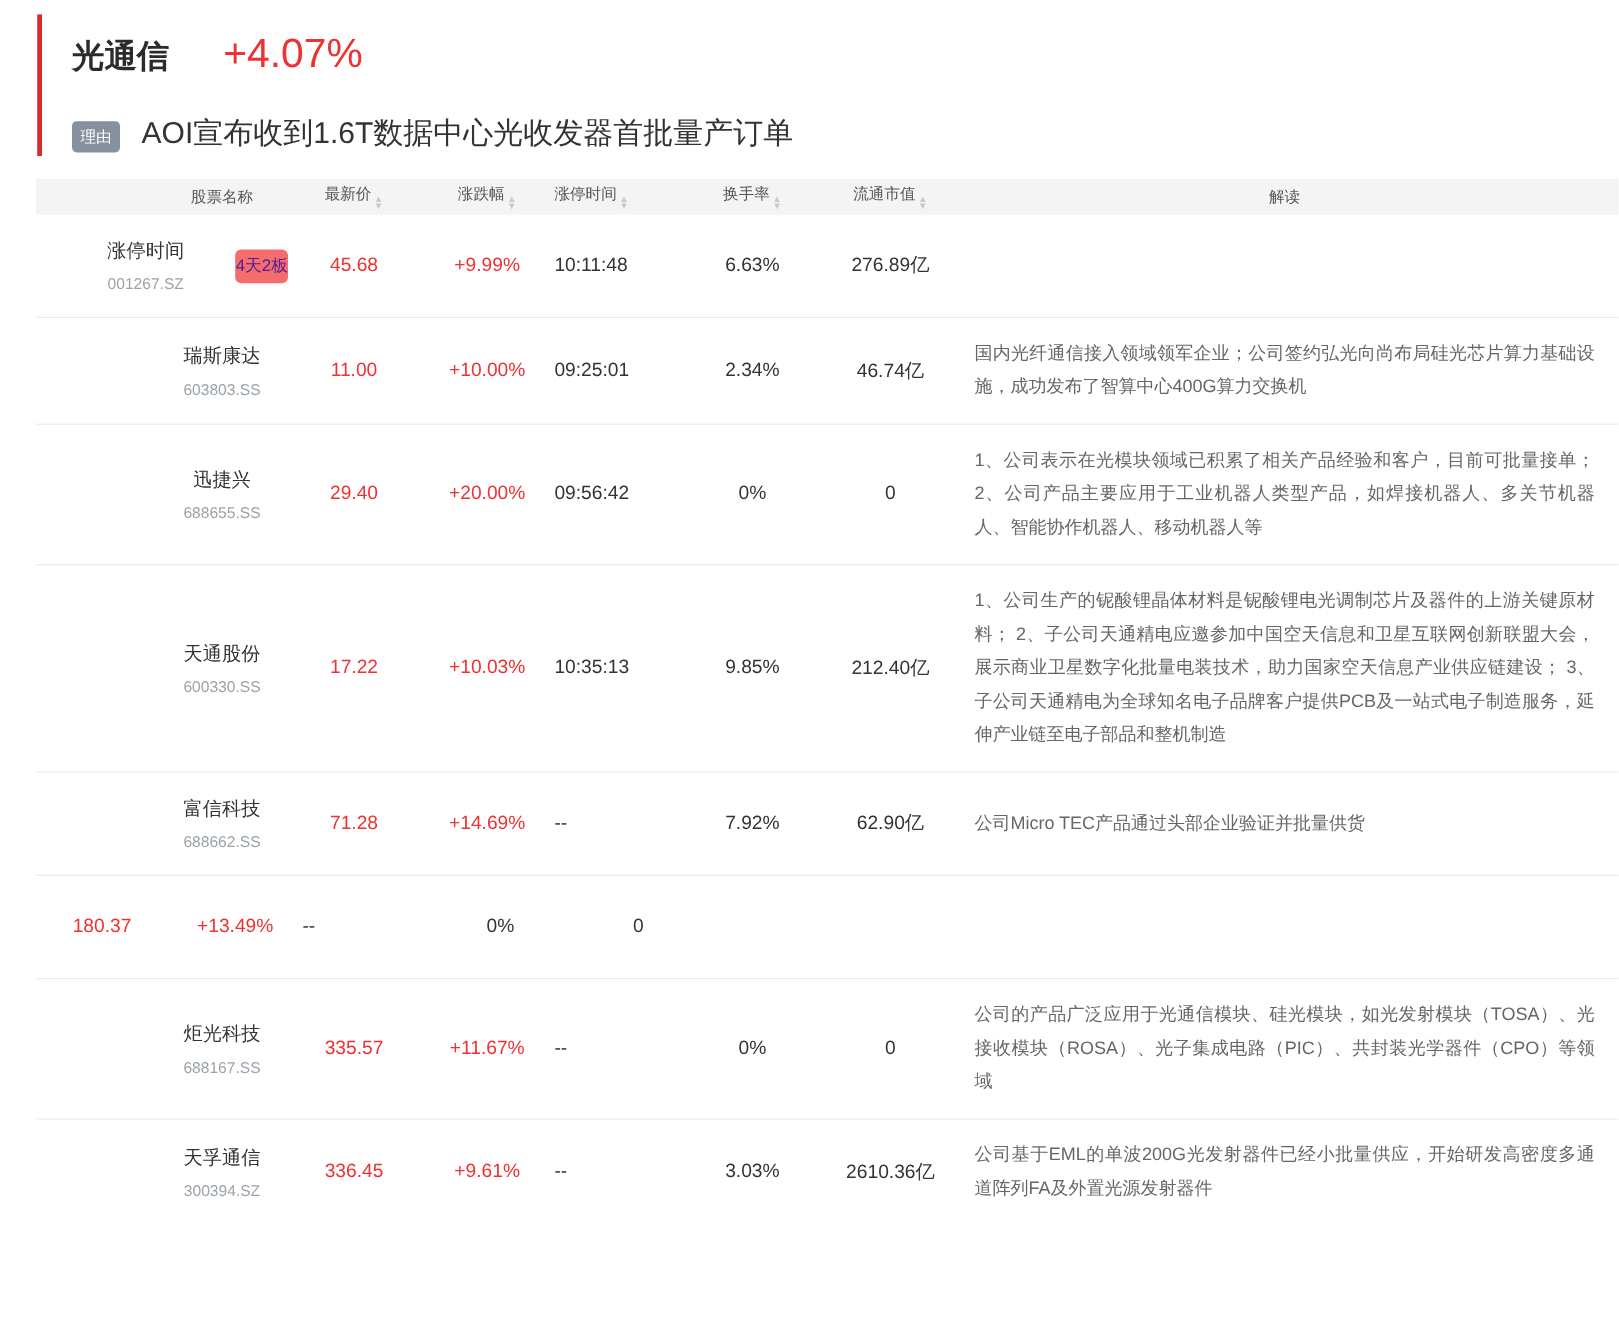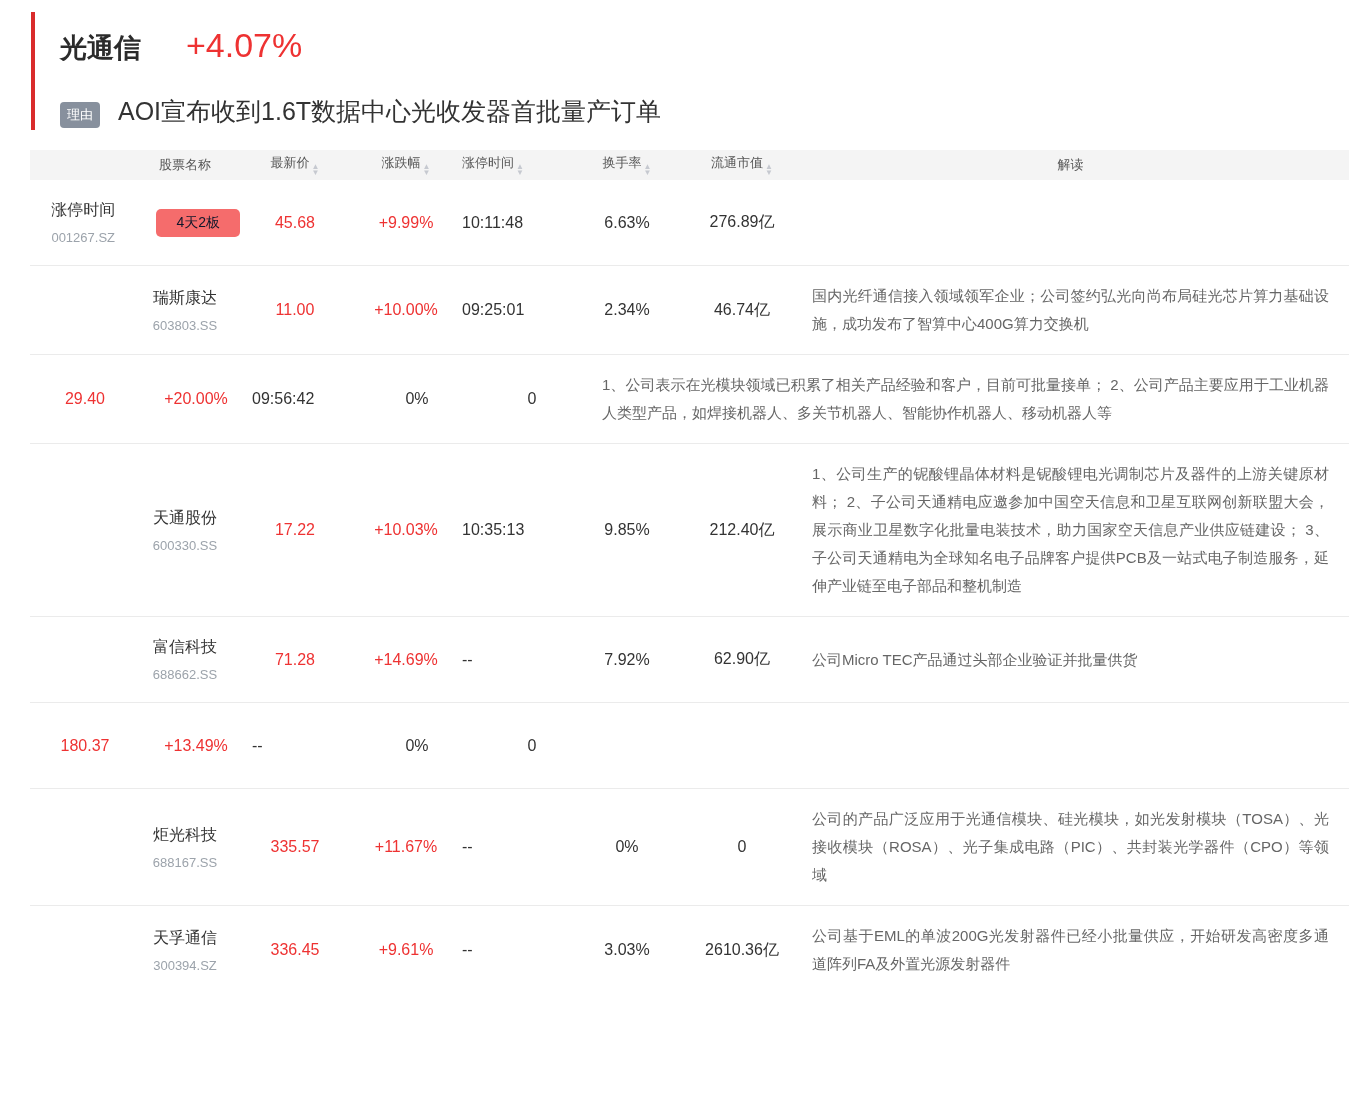--- a/index.html
+++ b/index.html
@@ -37,22 +37,22 @@
   .caret { display: inline-flex; flex-direction: column; vertical-align: -2px;
     margin-left: 2px; color: #c6c9d0; font-size: 8px; line-height: 6px; }
 
   .trow { display: flex; align-items: center; border-bottom: 1px solid #ebebeb;
     padding: 16px 0; min-height: 86px; }
   .trow:last-child { border-bottom: none; }
   .cell-name { display: flex; align-items: center; }
   .name-block { width: 110px; text-align: center; }
   .stock-name { font-size: 16px; color: #333; cursor: pointer; }
   .stock-code { font-size: 13px; color: #9ca3ab; margin-top: 9px; }
-  .streak-badge { background: var(--badge-red, #f56c6c); color: #0f172a; font-size: 14px;
-    padding: 5px 20px; border-radius: 5px; margin-left: 20px; flex: none; }
+  .streak-badge { background: var(--badge-red, #f56c6c); color: #4c1d95; font-size: 14px;
+    padding: 5px 0; border-radius: 5px; margin-left: 20px; flex: none; }
   .val { font-size: 16px; color: #333; }
   .val.red { color: var(--up-red, #ee3232); }
   .analysis-text { font-size: 15px; color: #666; line-height: 28px; text-align: justify; }
 </style>
 </head>
 <body>
 
 <div class="accent-bar"></div>
 
 <div class="container">
@@ -156,20 +156,27 @@
     </div>
     <div class="cell-cap">
       <span class="val">46.74亿</span>
     </div>
     <div class="cell-analysis">
       <div class="analysis-text">国内光纤通信接入领域领军企业；公司签约弘光向尚布局硅光芯片算力基础设施，成功发布了智算中心400G算力交换机</div>
     </div>
   </div>
 
   <div class="trow">
+    <div class="cell-name">
+      <div class="name-block">
+        <div class="stock-name">迅捷兴</div>
+        <div class="stock-code">688655.SS</div>
+      </div>
+
+    </div>
     <div class="cell-price">
       <span class="val red">29.40</span>
     </div>
     <div class="cell-change">
       <span class="val red">+20.00%</span>
     </div>
     <div class="cell-time">
       <span class="val">09:56:42</span>
     </div>
     <div class="cell-turn">

